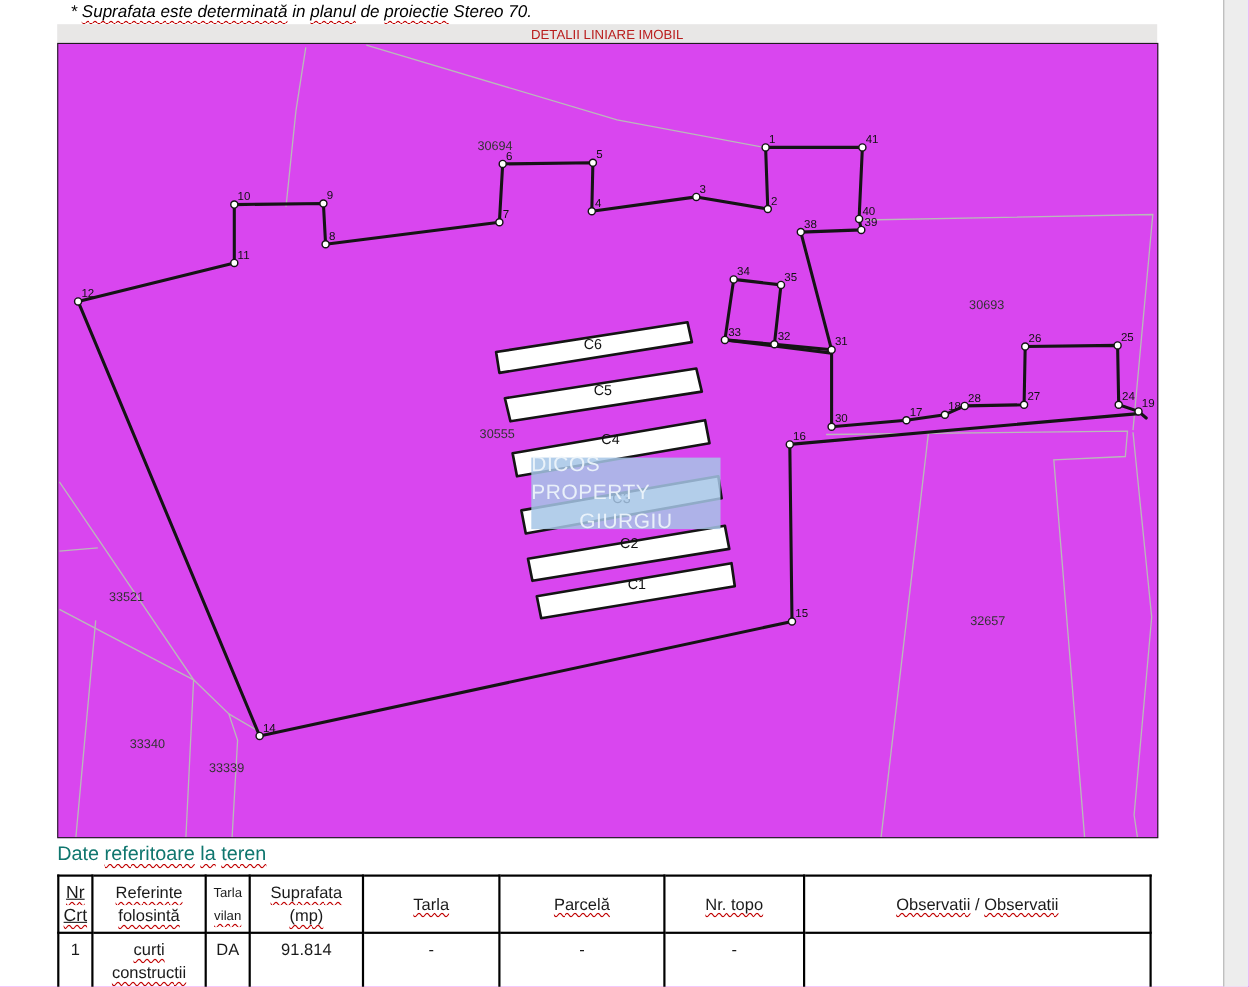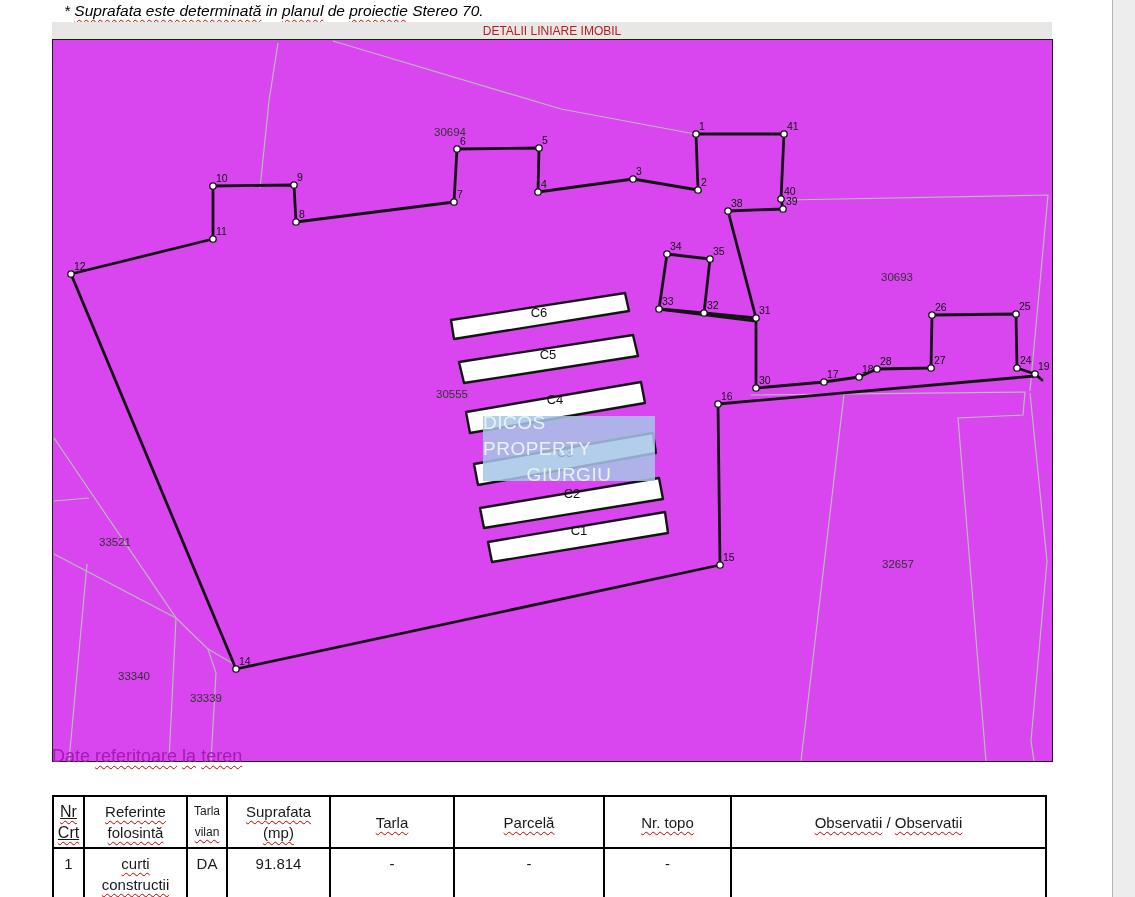--- a/index.html
+++ b/index.html
@@ -14,21 +14,21 @@
     text-decoration-thickness:1px;text-underline-offset:3px;text-decoration-skip-ink:none;}
   .map-title-bar{position:absolute;left:52px;top:22px;width:1000px;height:17px;
     background:#e8e7e6;display:flex;align-items:center;justify-content:center;
     font-size:12px;color:#b91c1c;}
   .map-frame{position:absolute;left:52px;top:39px;width:999px;height:721px;
     border:1px solid #1d1d1d;background:#d946ef;}
   .map-frame svg{position:absolute;left:0;top:0;}
   .watermark{position:absolute;left:430px;top:376px;width:172px;height:65px;
     display:flex;flex-direction:column;align-items:center;justify-content:center;
     font-size:19px;line-height:26px;color:rgba(238,245,251,0.92);letter-spacing:0.5px;}
-  .section-heading{position:absolute;left:52px;top:746px;font-size:18px;color:#a21caf;white-space:pre;}
+  .section-heading{position:absolute;left:52px;top:766px;font-size:18px;color:#0f766e;white-space:pre;}
   table.teren{position:absolute;left:52px;top:795px;border-collapse:collapse;table-layout:fixed;
     width:993px;font-size:15px;}
   table.teren th,table.teren td{border:2px solid #000;text-align:center;padding:2px 2px;
     font-weight:normal;overflow:hidden;}
   table.teren th{height:46px;vertical-align:middle;line-height:21px;}
   table.teren td{height:48px;vertical-align:top;line-height:21px;padding-top:4px;}
   .small-head{font-size:12px;line-height:15px;}
   .nrcrt-head{font-size:16px;line-height:17px;text-decoration:underline;}
 </style>
 </head>

